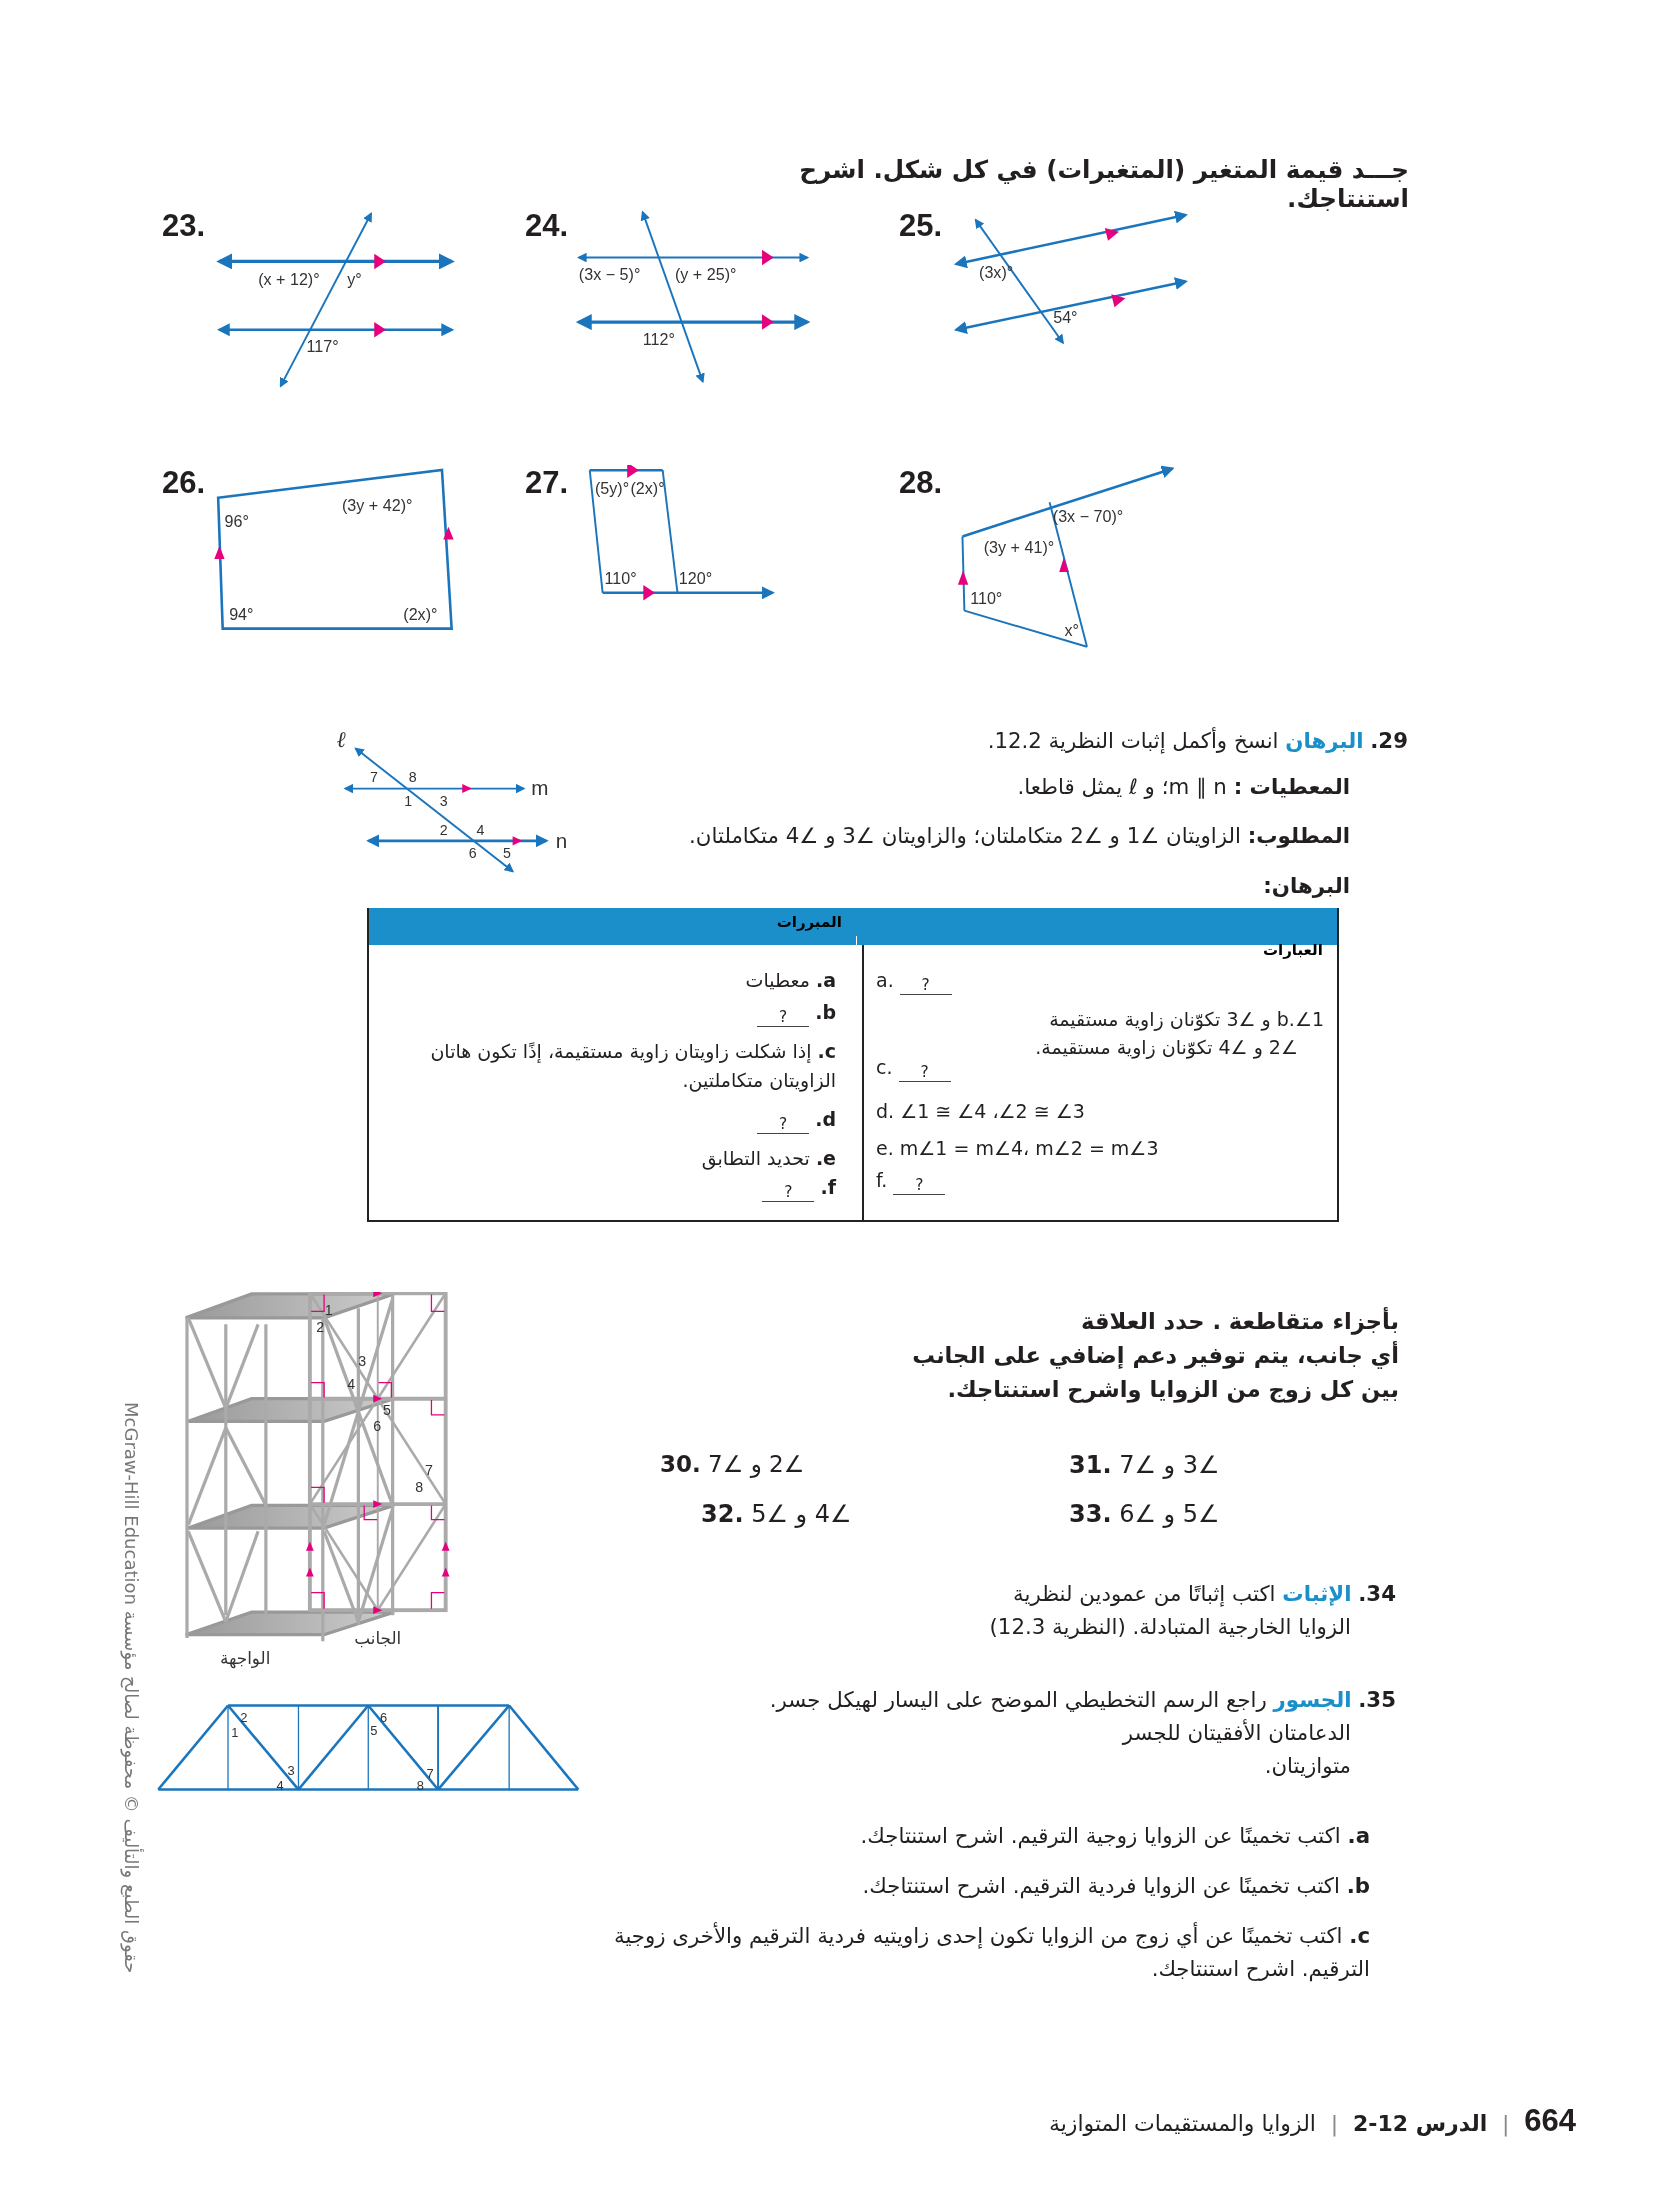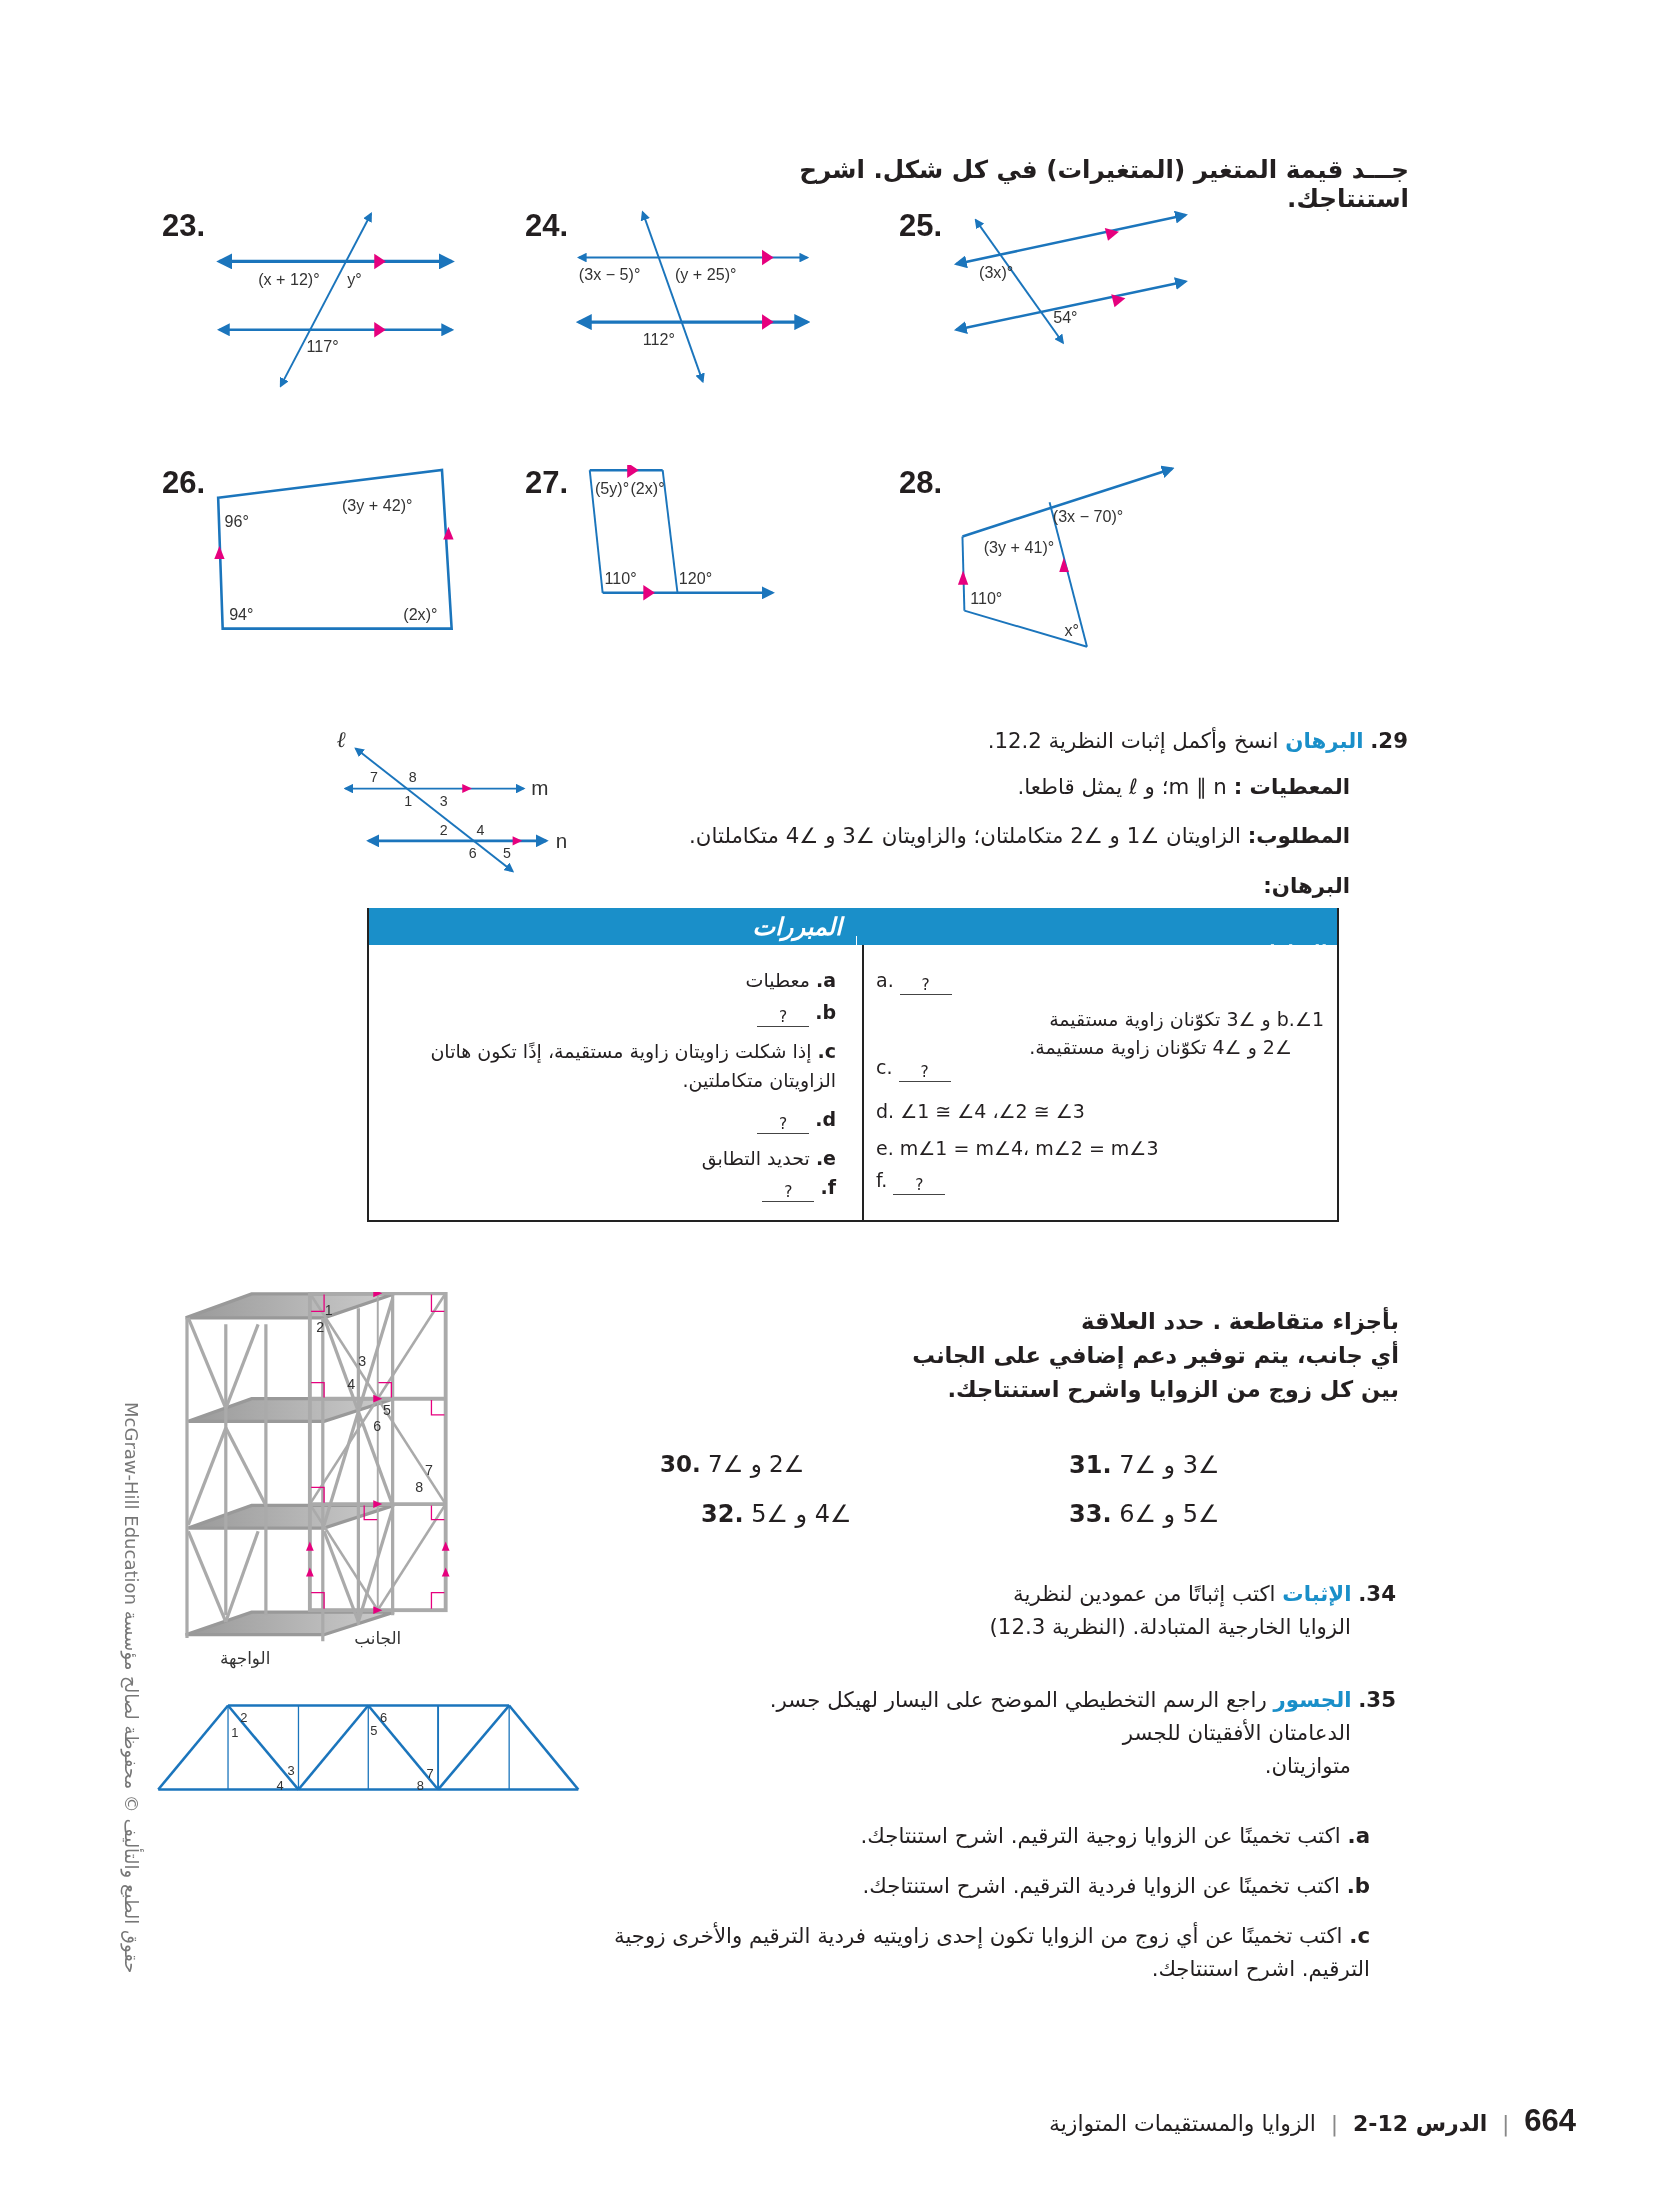--- a/index.html
+++ b/index.html
@@ -7,21 +7,21 @@
   .abs{position:absolute;}
   .rtl{direction:rtl;text-align:right;}
   .instr{left:711px;top:155px;width:698px;font-size:24.6px;font-weight:bold;}
   .num{font-family:"Liberation Sans",sans-serif;font-weight:bold;font-size:31px;}
   .lbl{font-family:"Liberation Sans",sans-serif;font-size:25px;fill:#333;}
   .q{font-size:21.3px;line-height:1.55;}
   .key{color:#1a8fc9;font-weight:bold;}
   .bold{font-weight:bold;}
   .proof-table{left:367px;top:908px;width:972px;height:314px;border:2.6px solid #222;border-top:none;box-sizing:border-box;}
   .pt-head{position:absolute;left:0;top:0;right:0;height:37px;background:#1a8fc9;display:flex;direction:rtl;}
-  .pt-head div{color:#ffffff;font-weight:bold;font-size:24px;padding:5.2px 14.2px;box-sizing:border-box;font-style:italic;}
+  .pt-head div{color:#000000;font-weight:bold;font-size:15px;padding:5.2px 14.2px;box-sizing:border-box;}
   .pt-head .c1{width:481px;border-left:1.9px solid #fff;margin-top:28px;}
   .pt-head .c2{flex:1;}
   .pt-div{position:absolute;left:493px;top:37px;bottom:0;width:1.9px;background:#222;}
   .cell{position:absolute;font-size:19px;line-height:1.55;}
   .blank{display:inline-block;width:52px;border-bottom:1.9px solid #444;text-align:center;font-size:15.5px;line-height:1.1;vertical-align:bottom;}
   .ltr{direction:ltr;text-align:left;}
   .footer{right:78px;top:2103px;font-size:22px;}
   .pagenum{font-size:31px;font-weight:bold;font-family:"Liberation Sans",sans-serif;}
   .side{left:123px;top:1402px;transform-origin:left top;transform:rotate(90deg) translate(0,-19.4px);font-size:18px;color:#777;white-space:nowrap;direction:ltr;}
 </style>
@@ -147,21 +147,21 @@
 
 <div class="abs proof-table">
   <div class="pt-head">
     <div class="c1">العبارات</div>
     <div class="c2">المبررات</div>
   </div>
   <div class="pt-div"></div>
 
   <div class="cell ltr" style="left:507px;top:58px"><span>a.</span> <span class="blank">?</span></div>
   <div class="cell rtl" style="right:13px;top:97px;width:426px"><span>b.</span><span>∠1 و ∠3 تكوّنان زاوية مستقيمة</span></div>
-  <div class="cell rtl" style="right:45px;top:125px;width:401px">∠2 و ∠4 تكوّنان زاوية مستقيمة.</div>
+  <div class="cell rtl" style="right:39px;top:125px;width:401px">∠2 و ∠4 تكوّنان زاوية مستقيمة.</div>
   <div class="cell ltr" style="left:507px;top:145px"><span>c.</span> <span class="blank">?</span></div>
   <div class="cell ltr" style="left:507px;top:189px"><span>d.</span> <span>∠1 ≅ ∠4 ،∠2 ≅ ∠3</span></div>
   <div class="cell ltr" style="left:507px;top:226px"><span>e.</span> <span>m∠1 = m∠4، m∠2 = m∠3</span></div>
   <div class="cell ltr" style="left:507px;top:258px"><span>f.</span> <span class="blank">?</span></div>
 
   <div class="cell rtl" style="right:501px;top:58px;width:452px"><span class="bold">a.</span> <span>معطيات</span></div>
   <div class="cell rtl" style="right:501px;top:90px;width:452px"><span class="bold">b.</span> <span class="blank">?</span></div>
   <div class="cell rtl" style="right:501px;top:129px;width:465px"><span class="bold">c.</span> <span>إذا شكلت زاويتان زاوية مستقيمة، إذًا تكون هاتان الزاويتان متكاملتين.</span></div>
   <div class="cell rtl" style="right:501px;top:197px;width:452px"><span class="bold">d.</span> <span class="blank">?</span></div>
   <div class="cell rtl" style="right:501px;top:236px;width:452px"><span class="bold">e.</span> <span>تحديد التطابق</span></div>

